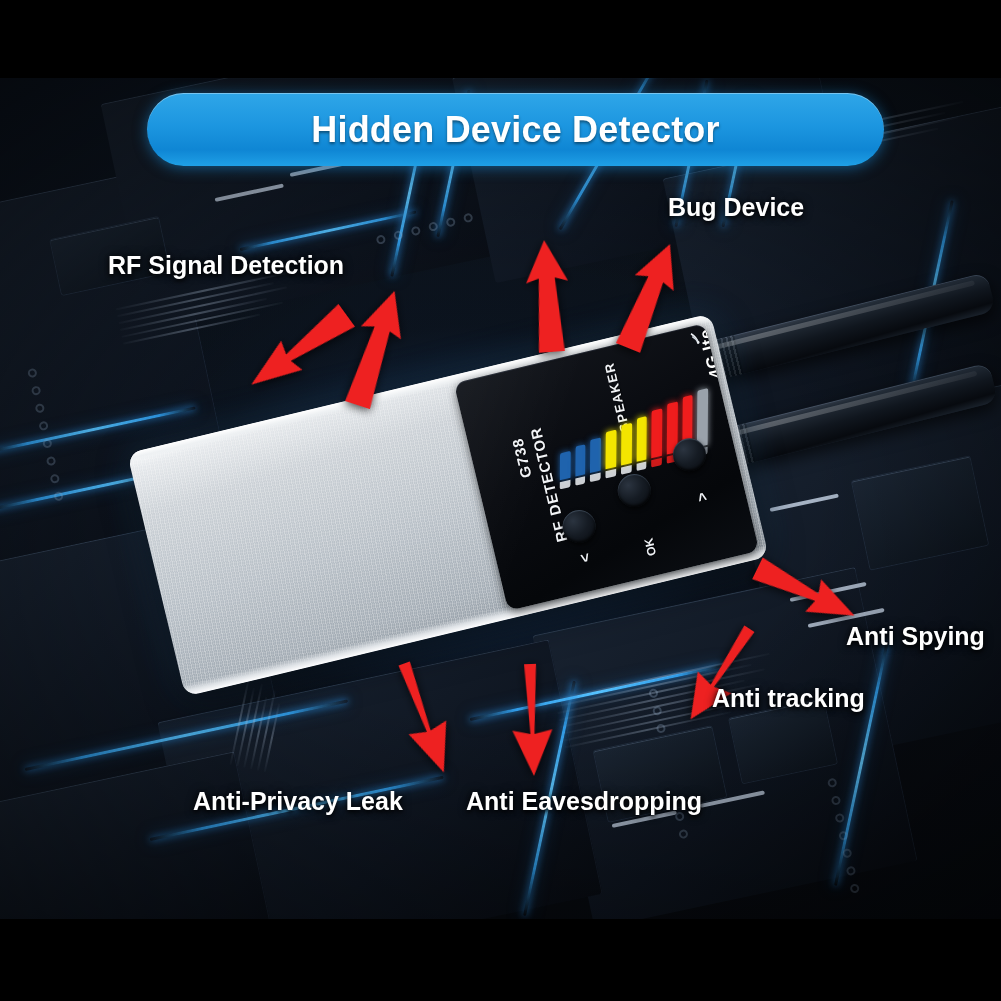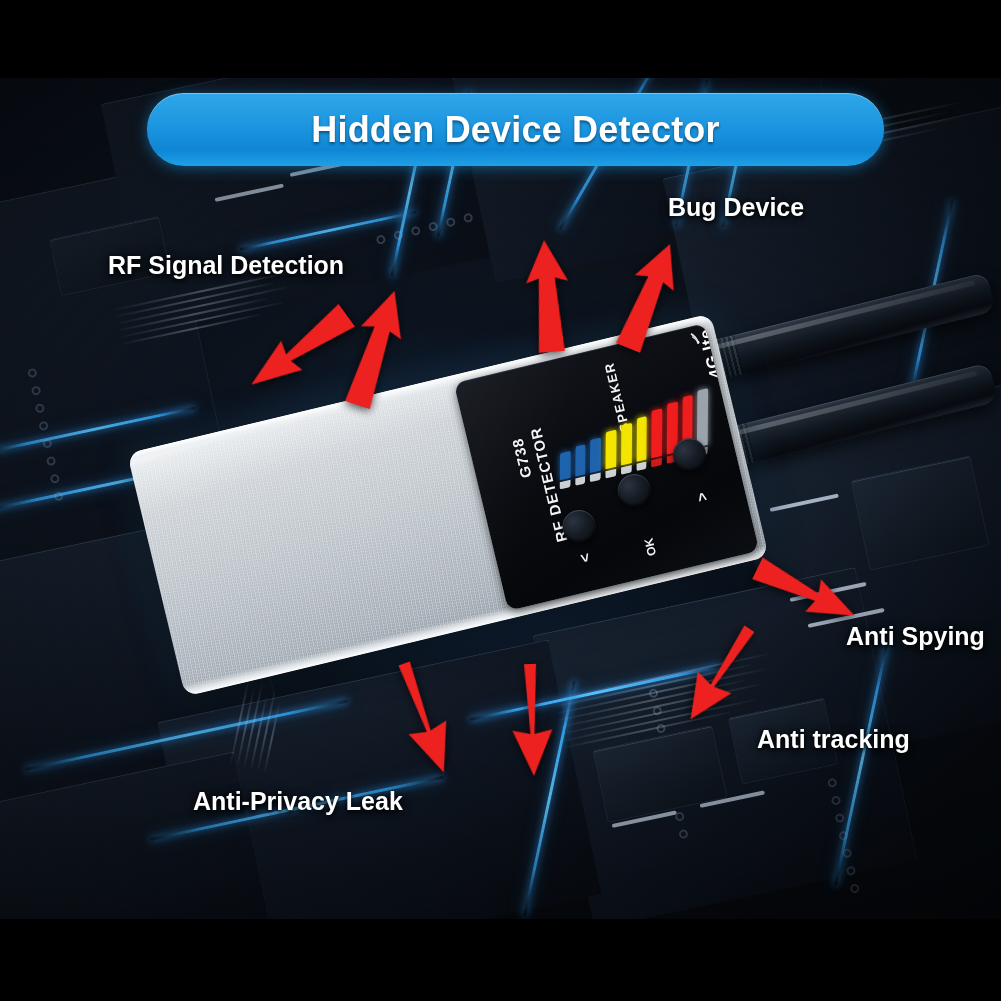--- a/index.html
+++ b/index.html
@@ -417,22 +417,23 @@
   </div>
 
   <div class="callout" style="left:108px; top:253px;">RF Signal Detection</div>
 
 
 
   <div class="callout" style="left:668px; top:195px;">Bug Device</div>
 
   <div class="callout" style="left:846px; top:624px;">Anti Spying</div>
 
-  <div class="callout" style="left:712px; top:727px;margin-left:45px;">Anti tracking</div>
-
+  <div class="callout" style="left:712px; top:686px;">Anti tracking</div>
+
+  <div class="callout" style="left:466px; top:789px;">Anti Eavesdropping</div>
 
   <div class="callout" style="left:193px; top:789px;">Anti-Privacy Leak</div>
 
   <div class="title-banner">
     <span>Hidden Device Detector</span>
   </div>
 
   <div class="lb lb-top"></div>
   <div class="lb lb-bot"></div>
 </div>

